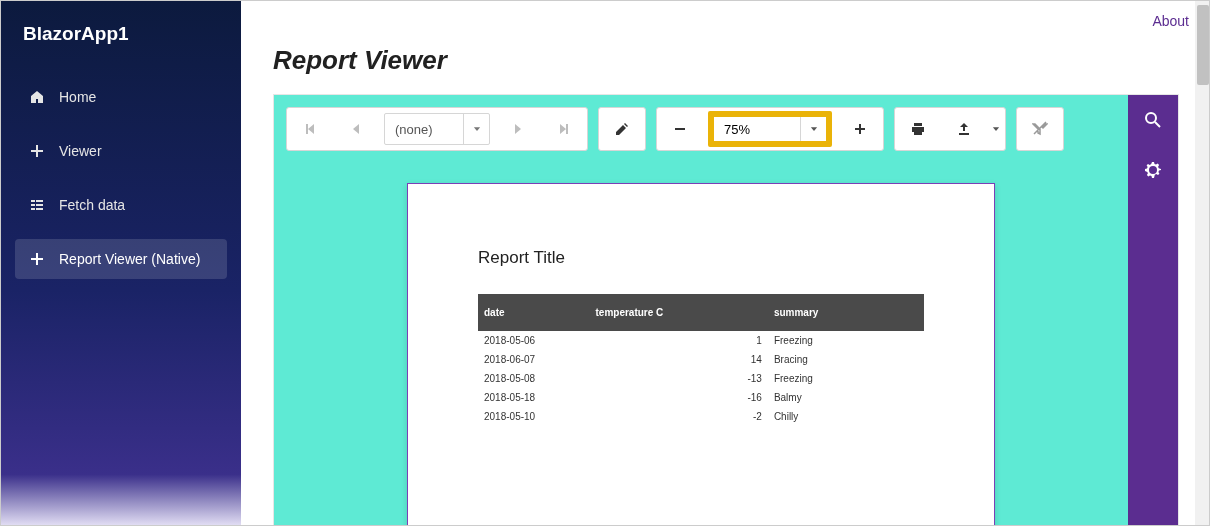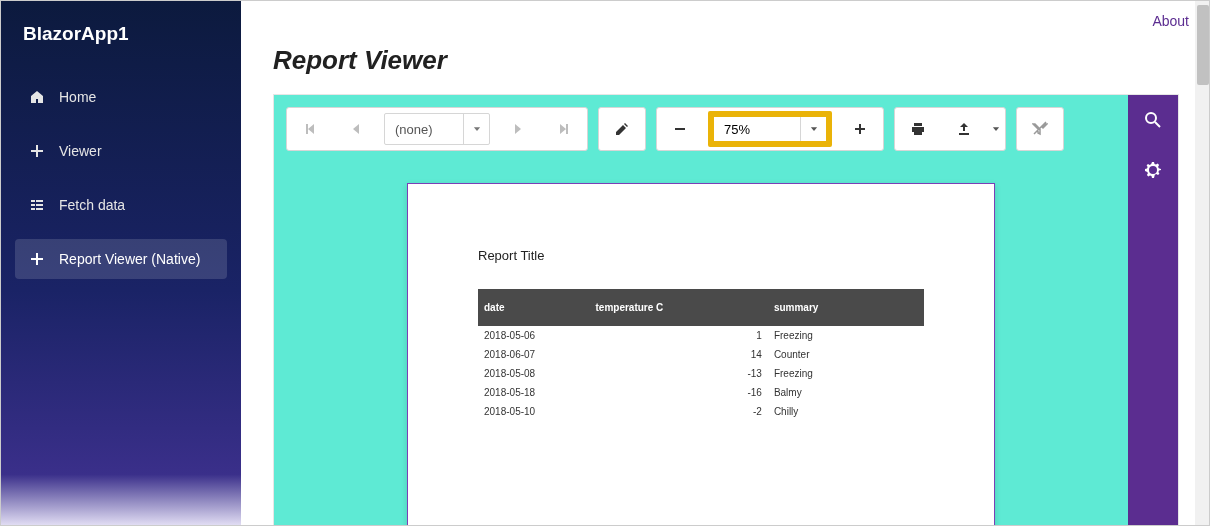--- a/index.html
+++ b/index.html
@@ -147,21 +147,21 @@
 }
 .page {
   width: 588px;
   height: 640px;
   background: #fff;
   border: 1px solid #7b3fb6;
   box-shadow: 0 2px 6px rgba(0,0,0,0.15);
   padding: 64px 70px;
 }
 .report-title {
-  font-size: 13px;
+  font-size: 17px;
   font-weight: 400;
   color: #222;
   margin-bottom: 26px;
 }
 .report-table {
   width: 100%;
   font-size: 10px;
   border-collapse: collapse;
 }
 .report-table thead { background: #4a4a4a; color: #fff; }
@@ -361,21 +361,21 @@
               </thead>
               <tbody>
                 <tr>
                   <td>2018-05-06</td>
                   <td class="num">1</td>
                   <td>Freezing</td>
                 </tr>
                 <tr>
                   <td>2018-06-07</td>
                   <td class="num">14</td>
-                  <td>Counter</td>
+                  <td>Bracing</td>
                 </tr>
                 <tr>
                   <td>2018-05-08</td>
                   <td class="num">-13</td>
                   <td>Freezing</td>
                 </tr>
                 <tr>
                   <td>2018-05-18</td>
                   <td class="num">-16</td>
                   <td>Balmy</td>

